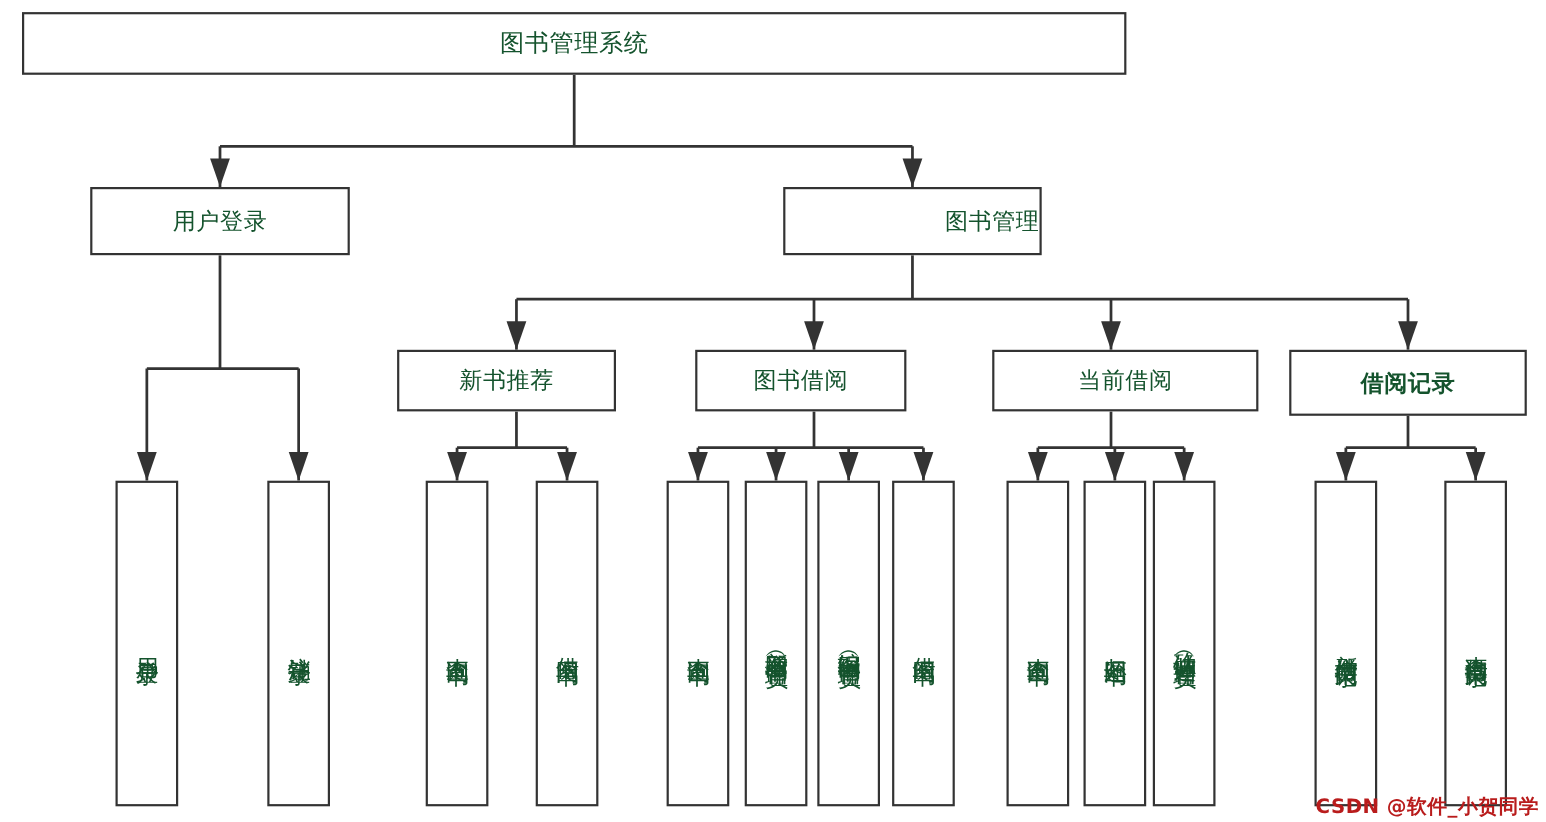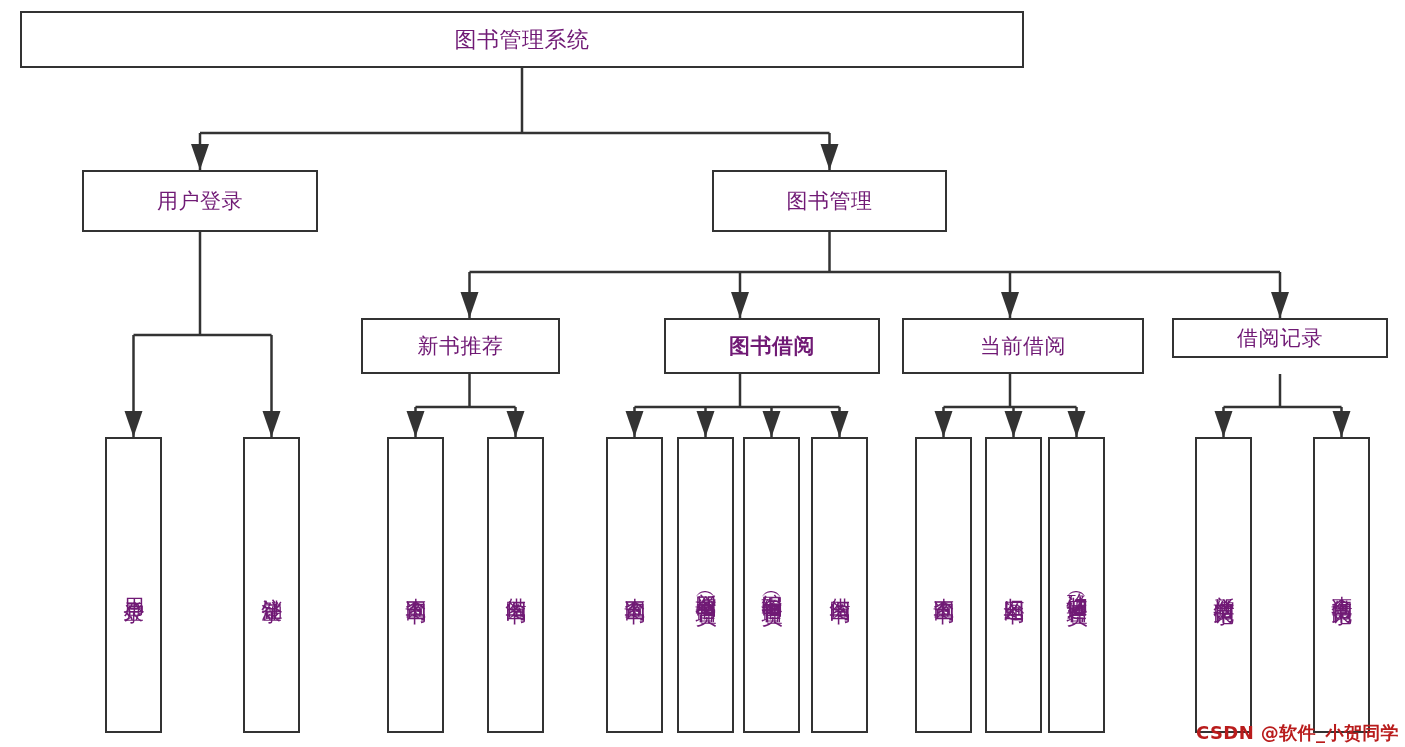--- a/index.html
+++ b/index.html
@@ -27,21 +27,21 @@
     height: 747px;
   }
   .node {
     position: absolute;
     box-sizing: border-box;
     background: #ffffff;
     border: 2px solid #333333;
     display: flex;
     align-items: center;
     justify-content: center;
-    color: #701a75;
+    color: #14532d;
     z-index: 2;
   }
   .node-label {
     line-height: 1.18;
     white-space: nowrap;
     letter-spacing: 0.5px;
   }
   .node.horizontal .node-label {
     font-size: 21px;
   }
@@ -130,33 +130,33 @@
       <line x1="1341.5" y1="407" x2="1341.5" y2="437" stroke="#333333" stroke-width="2.5"></line>
       <polygon points="1332.5,411 1350.5,411 1341.5,437" fill="#333333"></polygon>
     </svg>
   <div id="nodes">
       <div class="node horizontal root" style="left: 20px; top: 11px; width: 1004px; height: 57px;">
         <span class="node-label">图书管理系统</span>
       </div>
       <div class="node horizontal" style="left: 82px; top: 170px; width: 236px; height: 62px;">
         <span class="node-label">用户登录</span>
       </div>
-      <div class="node horizontal" style="left: 712px; top: 170px; width: 235px; height: 62px;">
+      <div class="node horizontal" style="left: 712px; top: 170px; width: 235px; height: 62px; justify-content: flex-end;">
         <span class="node-label">图书管理</span>
       </div>
       <div class="node horizontal" style="left: 361px; top: 318px; width: 199px; height: 56px;">
         <span class="node-label">新书推荐</span>
       </div>
-      <div class="node horizontal" style="left: 664px; top: 318px; width: 216px; height: 56px; font-weight: bold;">
+      <div class="node horizontal" style="left: 632px; top: 318px; width: 192px; height: 56px;">
         <span class="node-label">图书借阅</span>
       </div>
       <div class="node horizontal" style="left: 902px; top: 318px; width: 242px; height: 56px;">
         <span class="node-label">当前借阅</span>
       </div>
-      <div class="node horizontal" style="left: 1172px; top: 318px; width: 216px; height: 40px;">
+      <div class="node horizontal" style="left: 1172px; top: 318px; width: 216px; height: 60px; font-weight: bold;">
         <span class="node-label">借阅记录</span>
       </div>
       <div class="node vertical" style="left: 105px; top: 437px; width: 57px; height: 296px;">
         <span class="node-label">用户登录</span>
       </div>
       <div class="node vertical" style="left: 243px; top: 437px; width: 57px; height: 296px;">
         <span class="node-label">注销登录</span>
       </div>
       <div class="node vertical" style="left: 387px; top: 437px; width: 57px; height: 296px;">
         <span class="node-label">查询图书</span>

